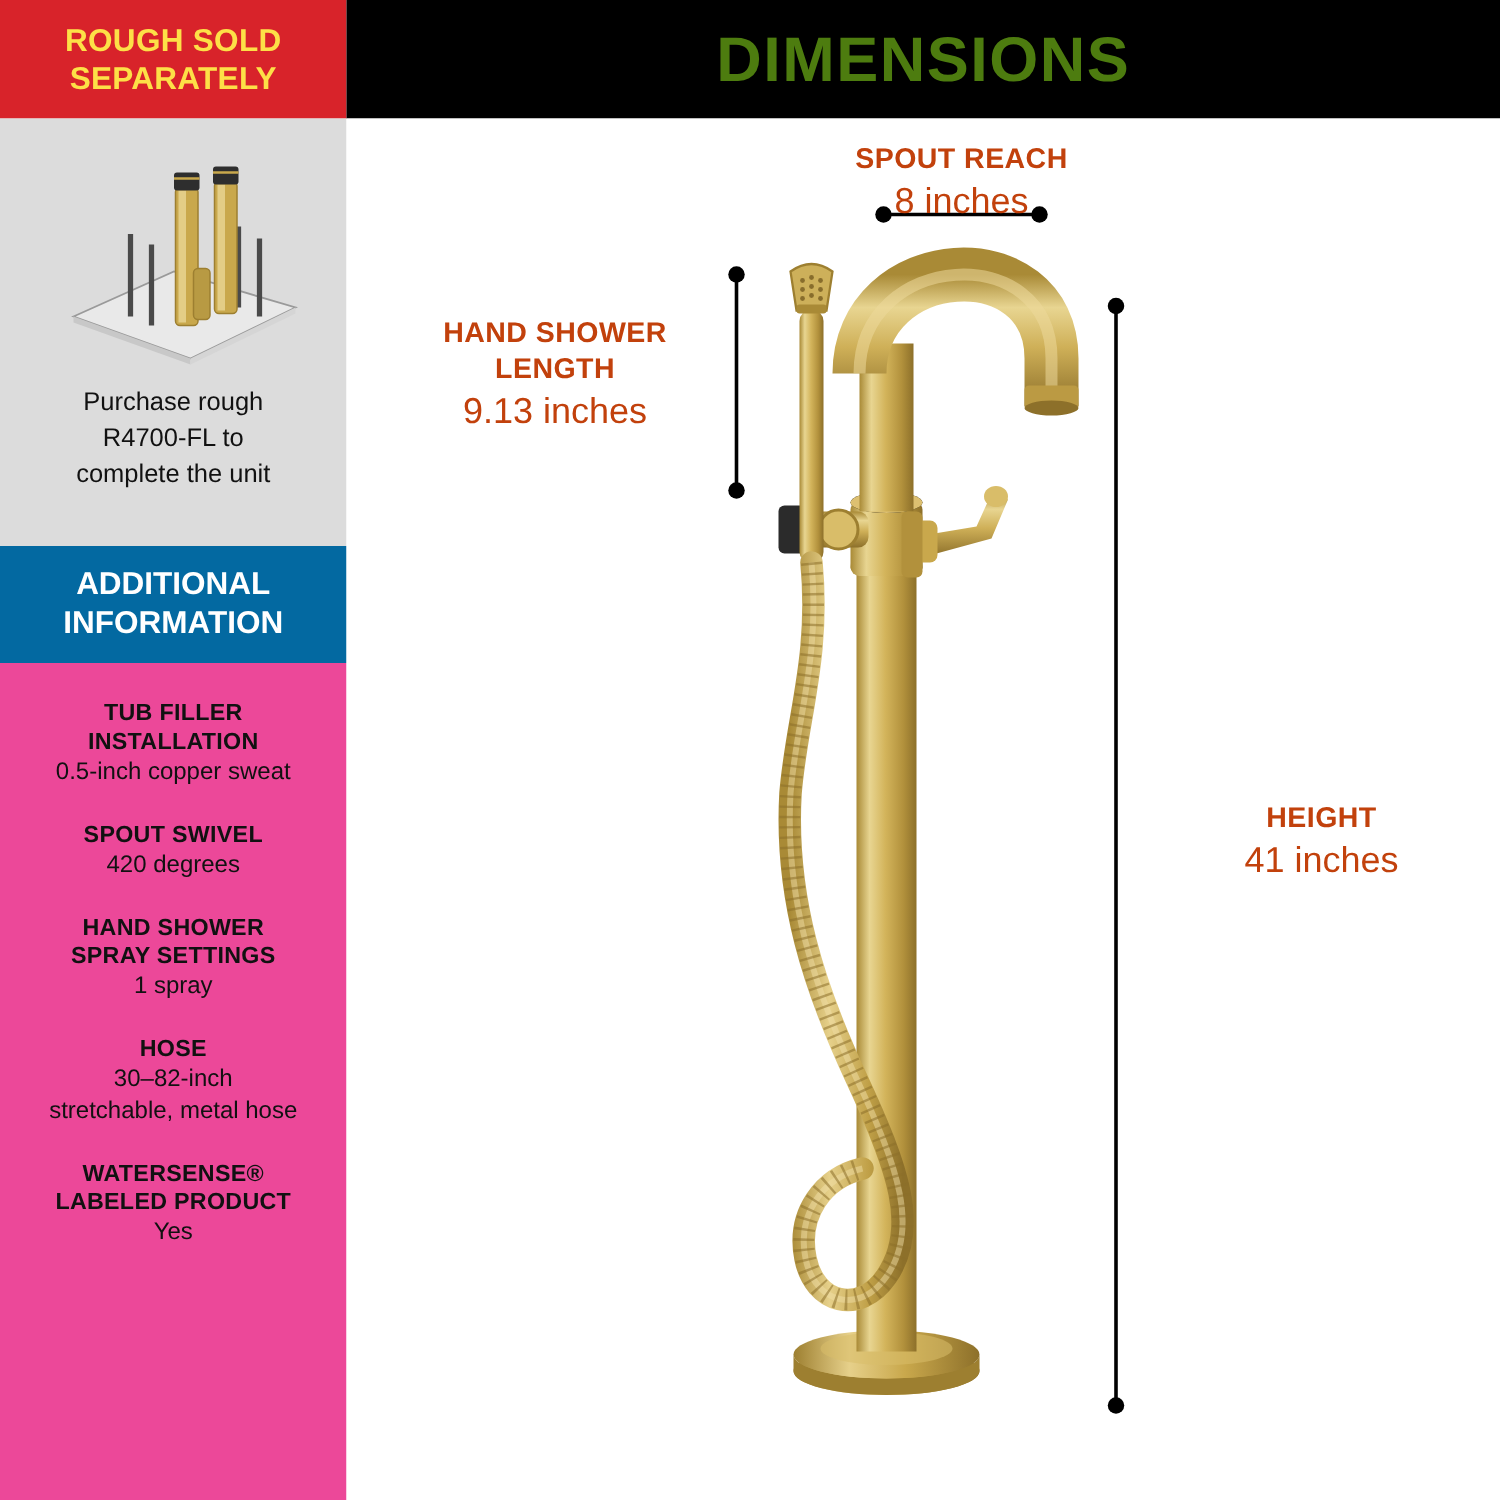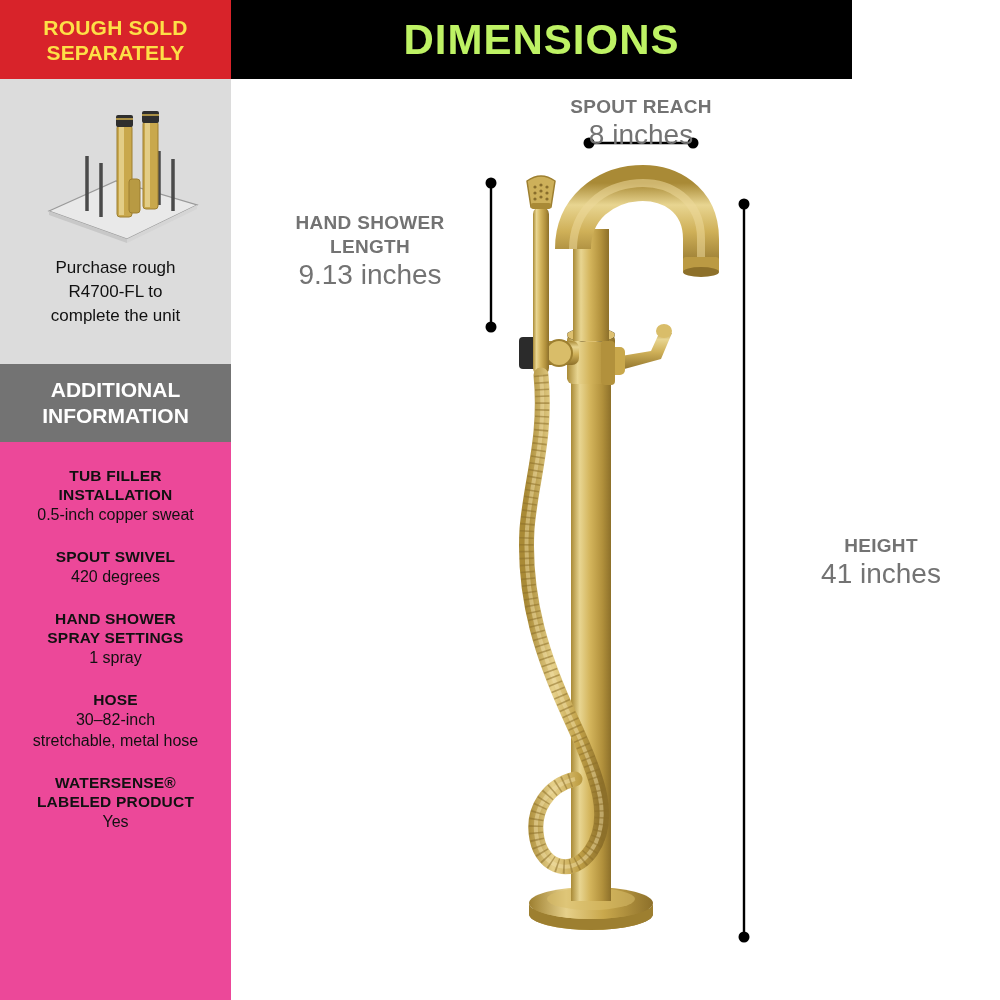--- a/index.html
+++ b/index.html
@@ -50,21 +50,21 @@
   .rough-caption {
     margin-top: 8px;
     text-align: center;
     font-size: 17px;
     line-height: 24px;
     color: #111;
   }
   .addl-banner {
     position: absolute; left: 0; top: 364px;
     width: 231px; height: 78px;
-    background: #737373;
+    background: #0369a1;
     color: #ffffff;
     display: flex; flex-direction: column;
     align-items: center; justify-content: center;
     text-align: center;
     font-weight: bold;
     font-size: 21px;
     line-height: 26px;
   }
   .addl-body {
     position: absolute; left: 0; top: 442px;
@@ -90,51 +90,51 @@
     font-size: 16px;
     line-height: 21px;
     color: #111;
     margin-top: 0;
   }
 
   
   .header {
     position: absolute;
     left: 231px; top: 0;
-    width: 621px; height: 79px;
+    width: 769px; height: 79px;
     background: #000000;
-    color: #bef264;
+    color: #4d7c0f;
     display: flex; align-items: center; justify-content: center;
   }
   .header-title {
     font-weight: bold;
     font-size: 42px;
     letter-spacing: 1px;
   }
 
   
   .diagram {
     position: absolute;
     left: 231px; top: 79px;
     width: 769px; height: 921px;
     background: #ffffff;
   }
   .dim-label {
     position: absolute;
     text-align: center;
-    color: #737373;
+    color: #c2410c;
   }
   .dim-label .t1 {
     font-weight: bold;
     font-size: 19px;
     line-height: 24px;
     letter-spacing: 0.3px;
   }
   .dim-label .t2 {
-    font-size: 28px;
+    font-size: 24px;
     line-height: 26px;
     margin-top: 3px;
   }
   svg.overlay {
     position: absolute; left: 0; top: 0;
     width: 769px; height: 921px;
   }
 </style>
 </head>
 <body>

